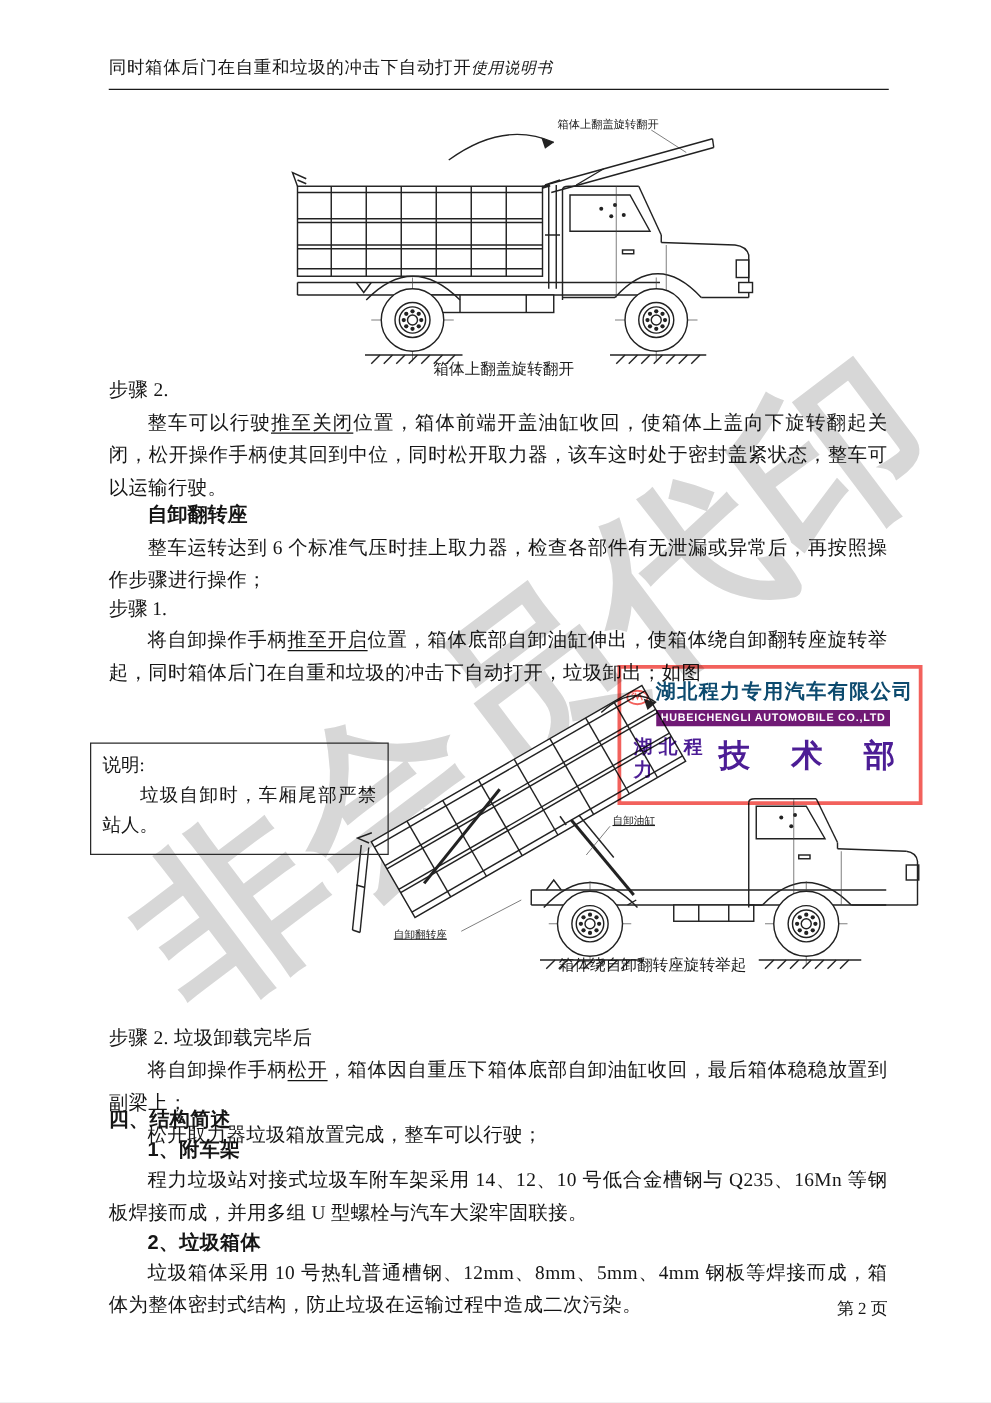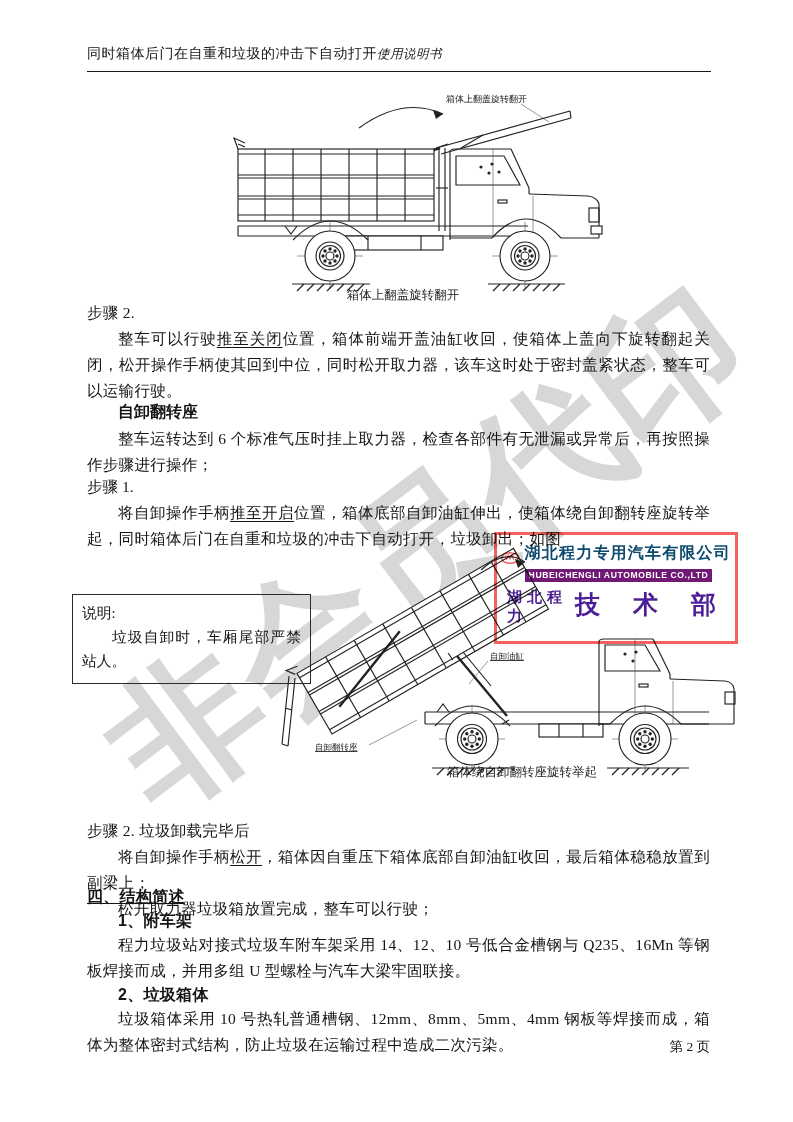--- a/index.html
+++ b/index.html
@@ -357,21 +357,21 @@
       <span class="deptR">技 术 部</span>
     </div>
   </div>
 
   <div class="para" style="top:818px;">
     <div>步骤 2. 垃圾卸载完毕后</div>
     <div class="indent"><span>将自卸操作手柄</span><span class="u">松开</span><span>，箱体因自重压下箱体底部自卸油缸收回，最后箱体稳稳放置到副梁上；</span></div>
     <div class="indent">松开取力器垃圾箱放置完成，整车可以行驶；</div>
   </div>
 
-  <div class="para hei" style="top:884px;font-size:16px;text-decoration:underline;">四、结构简述</div>
+  <div class="para hei" style="top:884px;font-size:16px;">四、结构简述</div>
   <div class="para hei indent" style="top:908px;font-size:16px;">1、附车架</div>
   <div class="para indent" style="top:932px;">程力垃圾站对接式垃圾车附车架采用 14、12、10 号低合金槽钢与 Q235、16Mn 等钢板焊接而成，并用多组 U 型螺栓与汽车大梁牢固联接。</div>
   <div class="para hei indent" style="top:982px;font-size:16px;">2、垃圾箱体</div>
   <div class="para indent" style="top:1006px;">垃圾箱体采用 10 号热轧普通槽钢、12mm、8mm、5mm、4mm 钢板等焊接而成，箱体为整体密封式结构，防止垃圾在运输过程中造成二次污染。</div>
 
   <div id="pagenum" class="abs">第 2 页</div>
 
 </div>
 
 </body></html>

